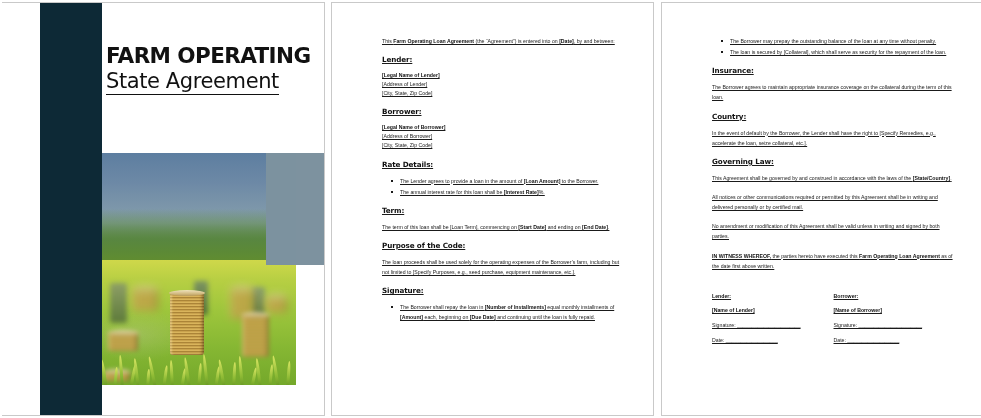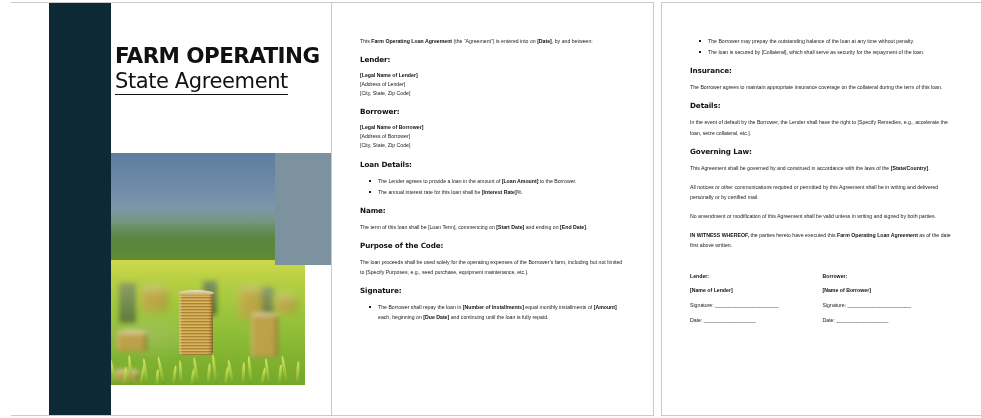--- a/index.html
+++ b/index.html
@@ -22,21 +22,21 @@
   
   .page {
     position: absolute;
     top: 2px;
     height: 414px;
     background: #ffffff;
     border: 1px solid #c9c9c9;
     box-sizing: border-box;
     overflow: hidden;
   }
-  #page-cover   { left: 11px;   width: 323px; border-left: none; }
+  #page-cover   { left: 2px;   width: 323px; border-left: none; }
   #page-two     { left: 331px; width: 323px; }
   #page-three   { left: 661px; width: 320px; border-right: none; }
 
   
   .cover-navy-bar {
     position: absolute;
     left: 38px;
     top: 0;
     width: 62px;
     height: 414px;
@@ -152,25 +152,26 @@
     left: 264px;
     top: 150px;
     width: 30px;
     height: 112px;
     background: rgba(125,146,159,0.82);
   }
 
   
   .doc-body {
     position: absolute;
-    left: 28px;
+    left: 50px;
     right: 26px;
     top: 33px;
     font-family: "Liberation Sans", sans-serif;
     color: #1a1a1a;
+    text-decoration: underline;
   }
   .para {
     font-size: 5.2px;
     line-height: 1.95;
     margin: 0 0 9px 0;
     text-align: left;
   }
   .heading {
     font-family: "DejaVu Sans", sans-serif;
     font-size: 7.2px;
@@ -307,27 +308,27 @@
         <p class="addr-line">[City, State, Zip Code]</p>
       </div>
 
       <h2 class="heading">Borrower:</h2>
       <div class="addr-block">
         <p class="addr-line b">[Legal Name of Borrower]</p>
         <p class="addr-line">[Address of Borrower]</p>
         <p class="addr-line">[City, State, Zip Code]</p>
       </div>
 
-      <h2 class="heading">Loan Details:</h2>
+      <h2 class="heading">Rate Details:</h2>
       <ul class="bullets">
         <li><span>The Lender agrees to provide a loan in the amount of </span><b>[Loan Amount]</b><span> to the Borrower.</span></li>
         <li><span>The annual interest rate for this loan shall be </span><b>[Interest Rate]</b><span>%.</span></li>
       </ul>
 
-      <h2 class="heading">Name:</h2>
+      <h2 class="heading">Term:</h2>
       <p class="para"><span>The term of this loan shall be [Loan Term], commencing on </span><b>[Start Date]</b><span> and ending on </span><b>[End Date]</b><span>.</span></p>
 
       <h2 class="heading">Purpose of the Code:</h2>
       <p class="para">The loan proceeds shall be used solely for the operating expenses of the Borrower’s farm, including but not limited to [Specify Purposes, e.g., seed purchase, equipment maintenance, etc.].</p>
 
       <h2 class="heading">Signature:</h2>
       <ul class="bullets">
         <li><span>The Borrower shall repay the loan in </span><b>[Number of Installments]</b><span> equal monthly installments of </span><b>[Amount]</b><span> each, beginning on </span><b>[Due Date]</b><span> and continuing until the loan is fully repaid.</span></li>
       </ul>
 
@@ -338,21 +339,21 @@
     <div class="doc-body">
 
       <ul class="bullets">
         <li>The Borrower may prepay the outstanding balance of the loan at any time without penalty.</li>
         <li>The loan is secured by [Collateral], which shall serve as security for the repayment of the loan.</li>
       </ul>
 
       <h2 class="heading">Insurance:</h2>
       <p class="para">The Borrower agrees to maintain appropriate insurance coverage on the collateral during the term of this loan.</p>
 
-      <h2 class="heading">Details:</h2>
+      <h2 class="heading">Country:</h2>
       <p class="para">In the event of default by the Borrower, the Lender shall have the right to [Specify Remedies, e.g., accelerate the loan, seize collateral, etc.].</p>
 
       <h2 class="heading">Governing Law:</h2>
       <p class="para"><span>This Agreement shall be governed by and construed in accordance with the laws of the </span><b>[State/Country]</b><span>.</span></p>
       <p class="para">All notices or other communications required or permitted by this Agreement shall be in writing and delivered personally or by certified mail.</p>
       <p class="para">No amendment or modification of this Agreement shall be valid unless in writing and signed by both parties.</p>
 
       <p class="para"><b>IN WITNESS WHEREOF,</b><span> the parties hereto have executed this </span><b>Farm Operating Loan Agreement</b><span> as of the date first above written.</span></p>
 
       <div class="sig-grid">

